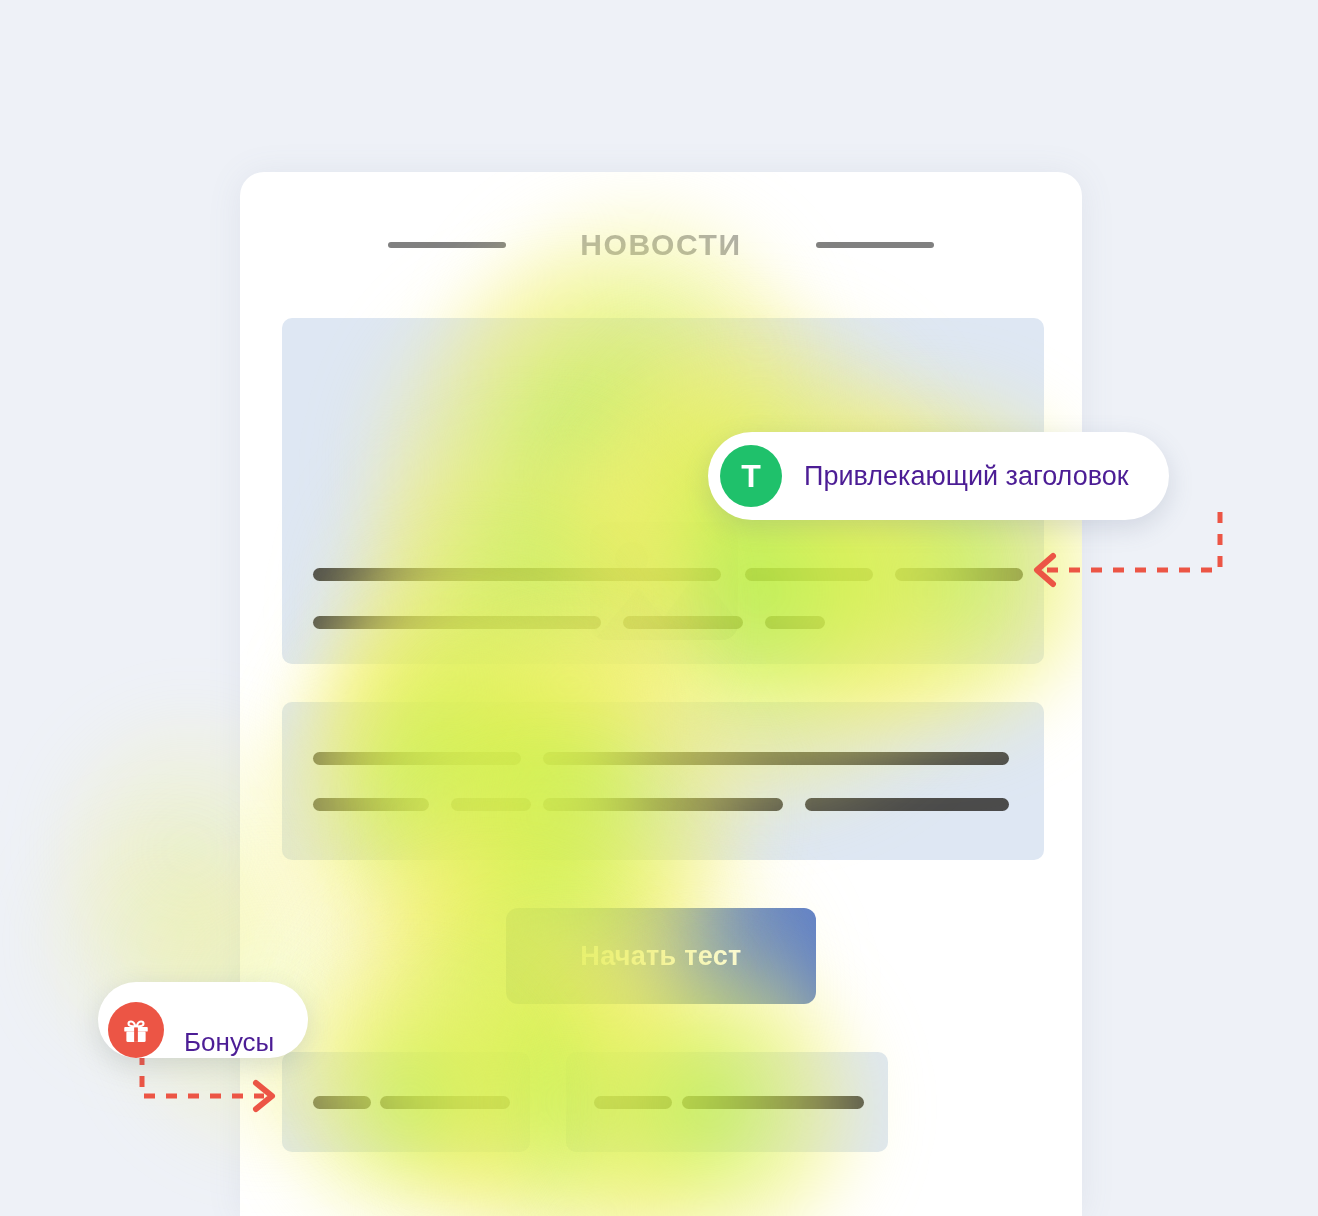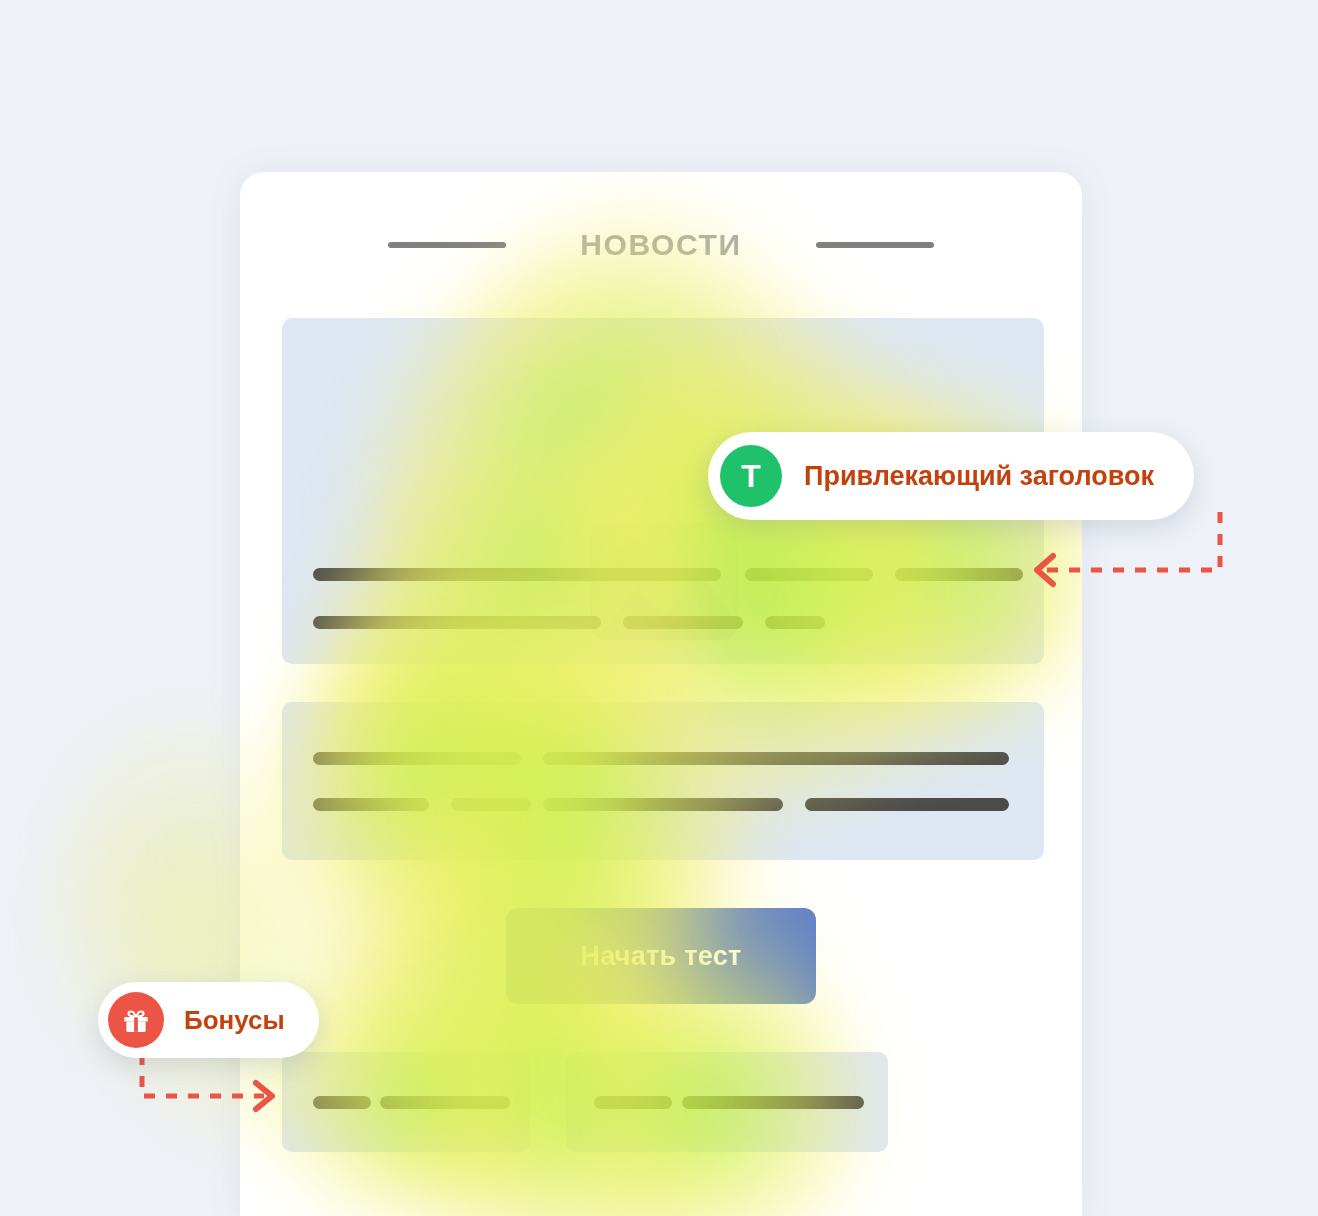--- a/index.html
+++ b/index.html
@@ -178,20 +178,21 @@
     left: 708px;
     top: 432px;
     height: 88px;
     padding: 0 40px 0 12px;
   }
   #callout-bonus {
     left: 98px;
     top: 982px;
     height: 76px;
     padding: 0 34px 0 10px;
+    align-items: flex-end;
   }
   .callout-badge {
     flex: 0 0 auto;
     border-radius: 50%;
     display: flex;
     align-items: center;
     justify-content: center;
     color: #ffffff;
   }
   #callout-headline .callout-badge {
@@ -203,22 +204,22 @@
     margin-right: 22px;
   }
   #callout-bonus .callout-badge {
     width: 56px;
     height: 56px;
     background: #ec5545;
     margin-right: 20px;
   }
   .callout-label {
     font-size: 27px;
-    color: #c2410c;
-    font-weight: 700;
+    color: #4c1d95;
+    font-weight: 400;
   }
   #callout-bonus .callout-label { font-size: 26px; }
 
   
   .gift-icon { width: 30px; height: 30px; display: block; }
 
   
   .connector {
     position: absolute;
     pointer-events: none;

